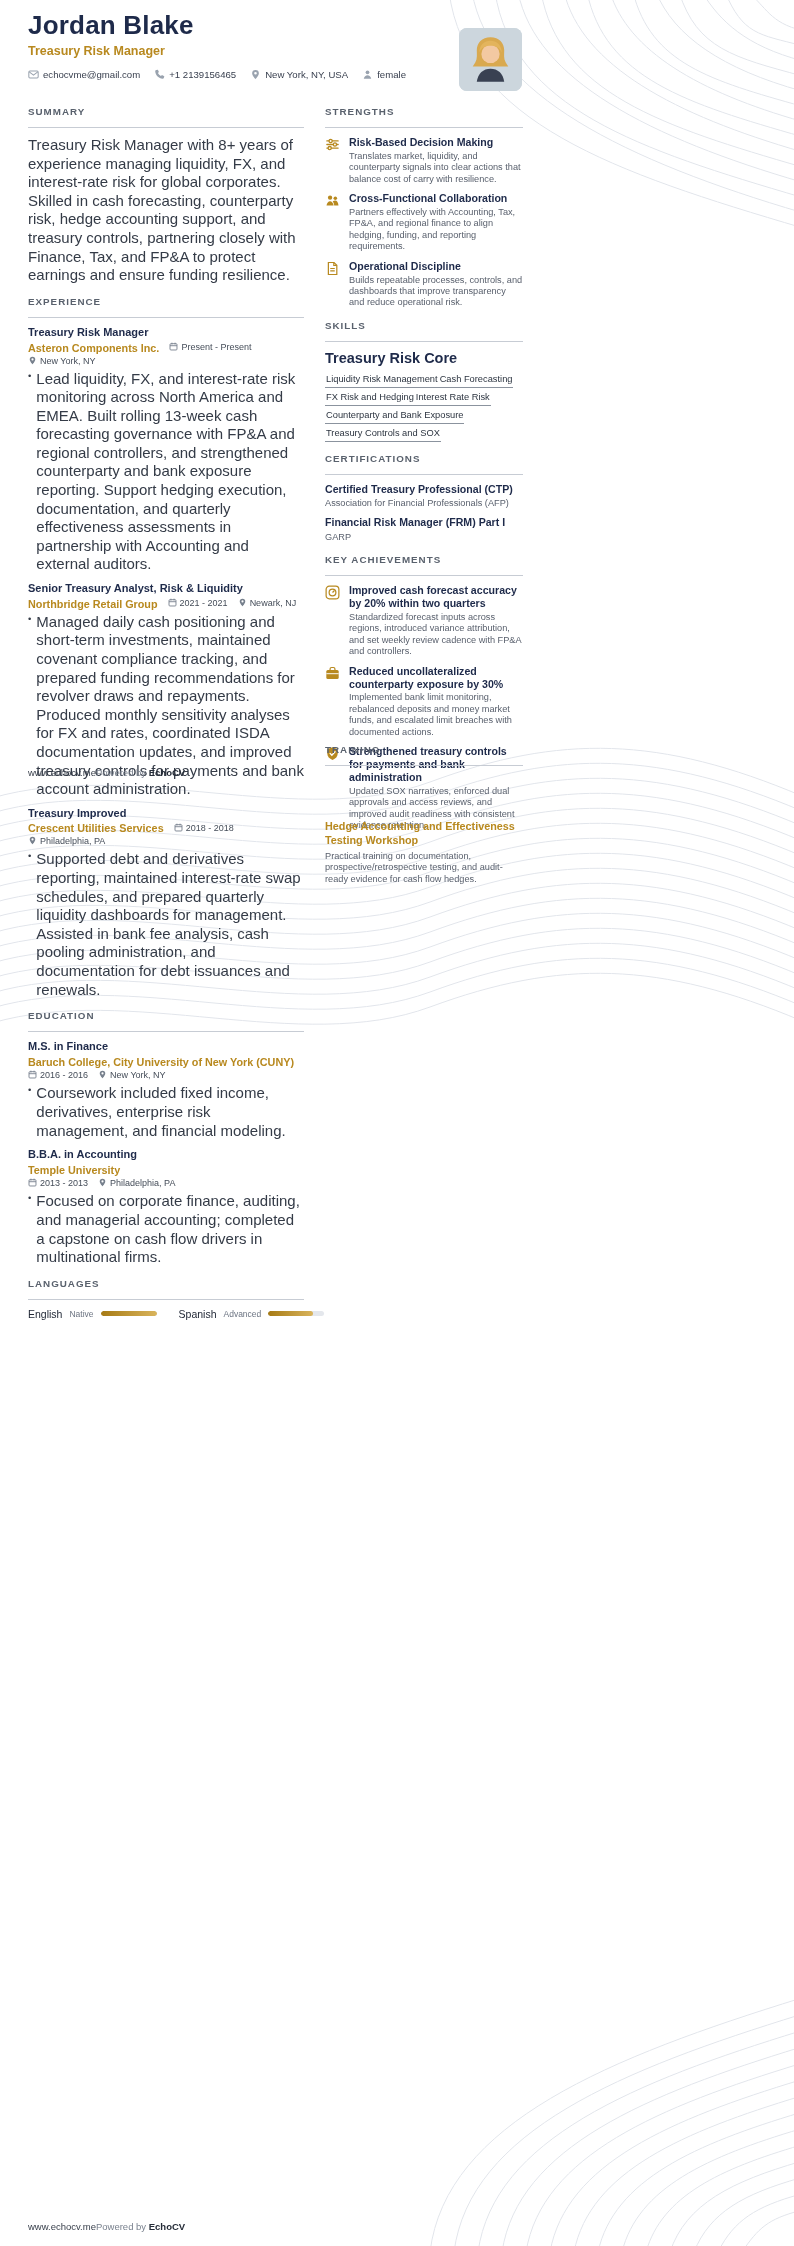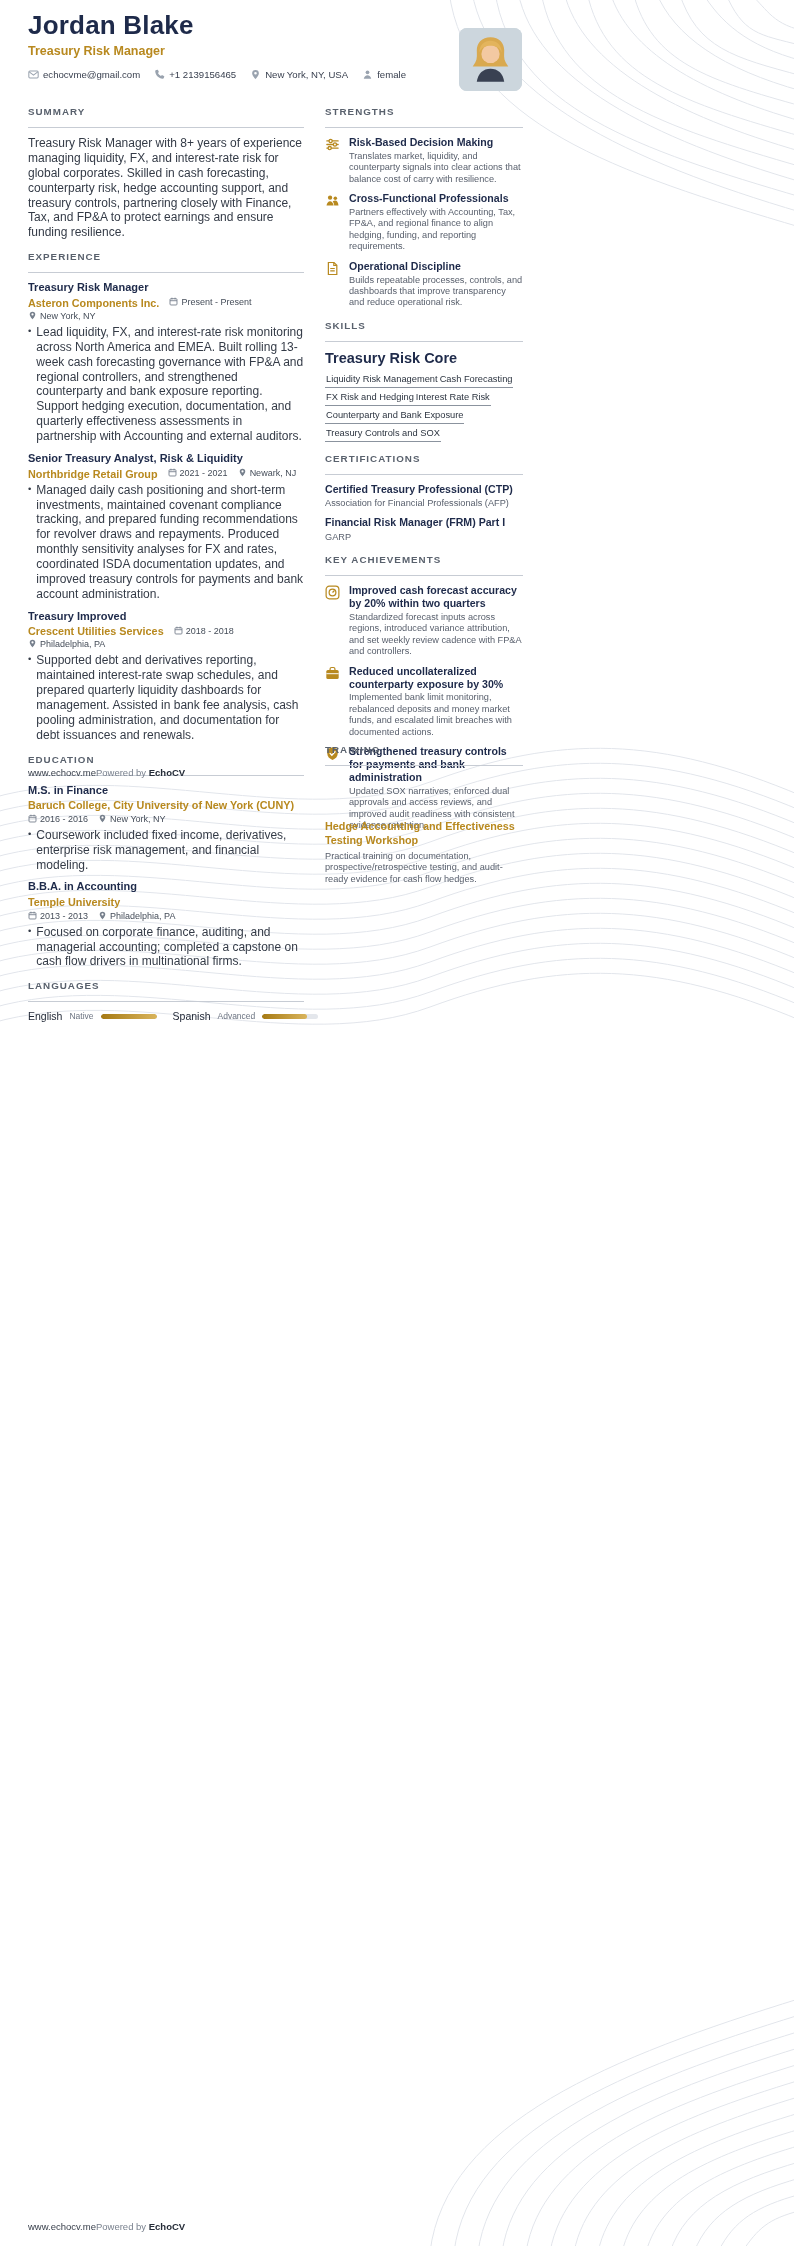--- a/index.html
+++ b/index.html
@@ -18,35 +18,35 @@
   .contact{display:inline-flex;align-items:center;gap:4px}
   .contact svg{display:block}
   .avatar{position:absolute;left:459px;top:28px;width:63px;height:63px;border-radius:8px;overflow:hidden;background:#cfd8de}
 
   .col{position:absolute;top:106px}
   .col-left{left:28px;width:276px}
   .col-right{left:325px;width:198px}
   section{margin-bottom:11px}
   .sec{font-size:9.8px;font-weight:700;letter-spacing:1px;color:#59616d;padding-bottom:10px;
        border-bottom:1px solid #c7ccd4;margin-bottom:8px}
-  .body-text{font-size:12px;line-height:1.24;color:#343b47}
+  .body-text{font-size:15px;line-height:1.24;color:#343b47}
 
   .job{margin-bottom:8px}
   .job-title,.degree{font-size:11px;font-weight:700;color:#1e2a4a;line-height:1.25}
   .comp-row{display:flex;flex-wrap:wrap;align-items:center;column-gap:10px;row-gap:2px;margin-top:2px}
   .company{font-size:10.8px;font-weight:700;color:#b8891f}
   .meta{display:inline-flex;align-items:flex-start;gap:3px;font-size:9px;color:#454d59;white-space:nowrap}
   .bullet{display:flex;gap:5px;margin-top:3px}
   .bullet .dot{font-size:9.5px;line-height:1.24;color:#343b47}
 
   .edu{margin-bottom:8px}
   .edu-school{font-size:10.8px;font-weight:700;color:#b8891f;margin-top:2px;line-height:1.25}
   .edu-meta{display:flex;align-items:center;gap:10px;margin-top:1px}
 
-  .lang-row{display:flex;align-items:center;gap:16px;margin-top:3px}
+  .lang-row{display:flex;align-items:center;gap:22px;margin-top:3px}
   .lang{display:flex;align-items:center;gap:7px}
   .lang-name{font-size:10.5px;color:#222937}
   .lang-level{font-size:8.5px;color:#6c7482}
   .bar{width:56px;height:5px;border-radius:3px;background:#e4e7ec;overflow:hidden}
   .fill{display:block;height:100%;border-radius:3px;background:linear-gradient(90deg,#a67a14,#d9b45c)}
 
   .item{display:flex;gap:8px;margin-bottom:7px}
   .item-icon{flex:none;width:16px;padding-top:1px}
   .item-title{font-size:10.6px;font-weight:700;color:#1e2a4a;line-height:1.22}
   .item-desc{font-size:9.2px;line-height:1.24;color:#59606d;margin-top:2px}
@@ -364,21 +364,21 @@
       <div class="item">
         <span class="item-icon"><svg width="15" height="15" viewBox="0 0 16 16">
               <g fill="#b8891f">
                 <circle cx="5.4" cy="5" r="2.3"></circle>
                 <circle cx="11" cy="5.6" r="1.9"></circle>
                 <path d="M1.6 13.4c.4-3 2-4.7 3.8-4.7s3.4 1.7 3.8 4.7z"></path>
                 <path d="M9.8 13.4c-.1-1.9-.7-3.4-1.6-4.4.8-.6 1.7-.9 2.8-.9 1.6 0 3 1.5 3.4 5.3z"></path>
               </g>
             </svg></span>
         <div>
-          <div class="item-title">Cross-Functional Professionals</div>
+          <div class="item-title">Cross-Functional Collaboration</div>
           <div class="item-desc">Partners effectively with Accounting, Tax, FP&amp;A, and regional finance to align hedging, funding, and reporting requirements.</div>
         </div>
       </div>
 
       <div class="item">
         <span class="item-icon"><svg width="15" height="15" viewBox="0 0 16 16">
               <g stroke="#b8891f" stroke-width="1.3" fill="none">
                 <path d="M3.6 1.6h6l3 3v9.8h-9z"></path>
                 <path d="M9.4 1.8v3h3"></path>
                 <path d="M5.6 8h4.8M5.6 10.6h4.8"></path>

